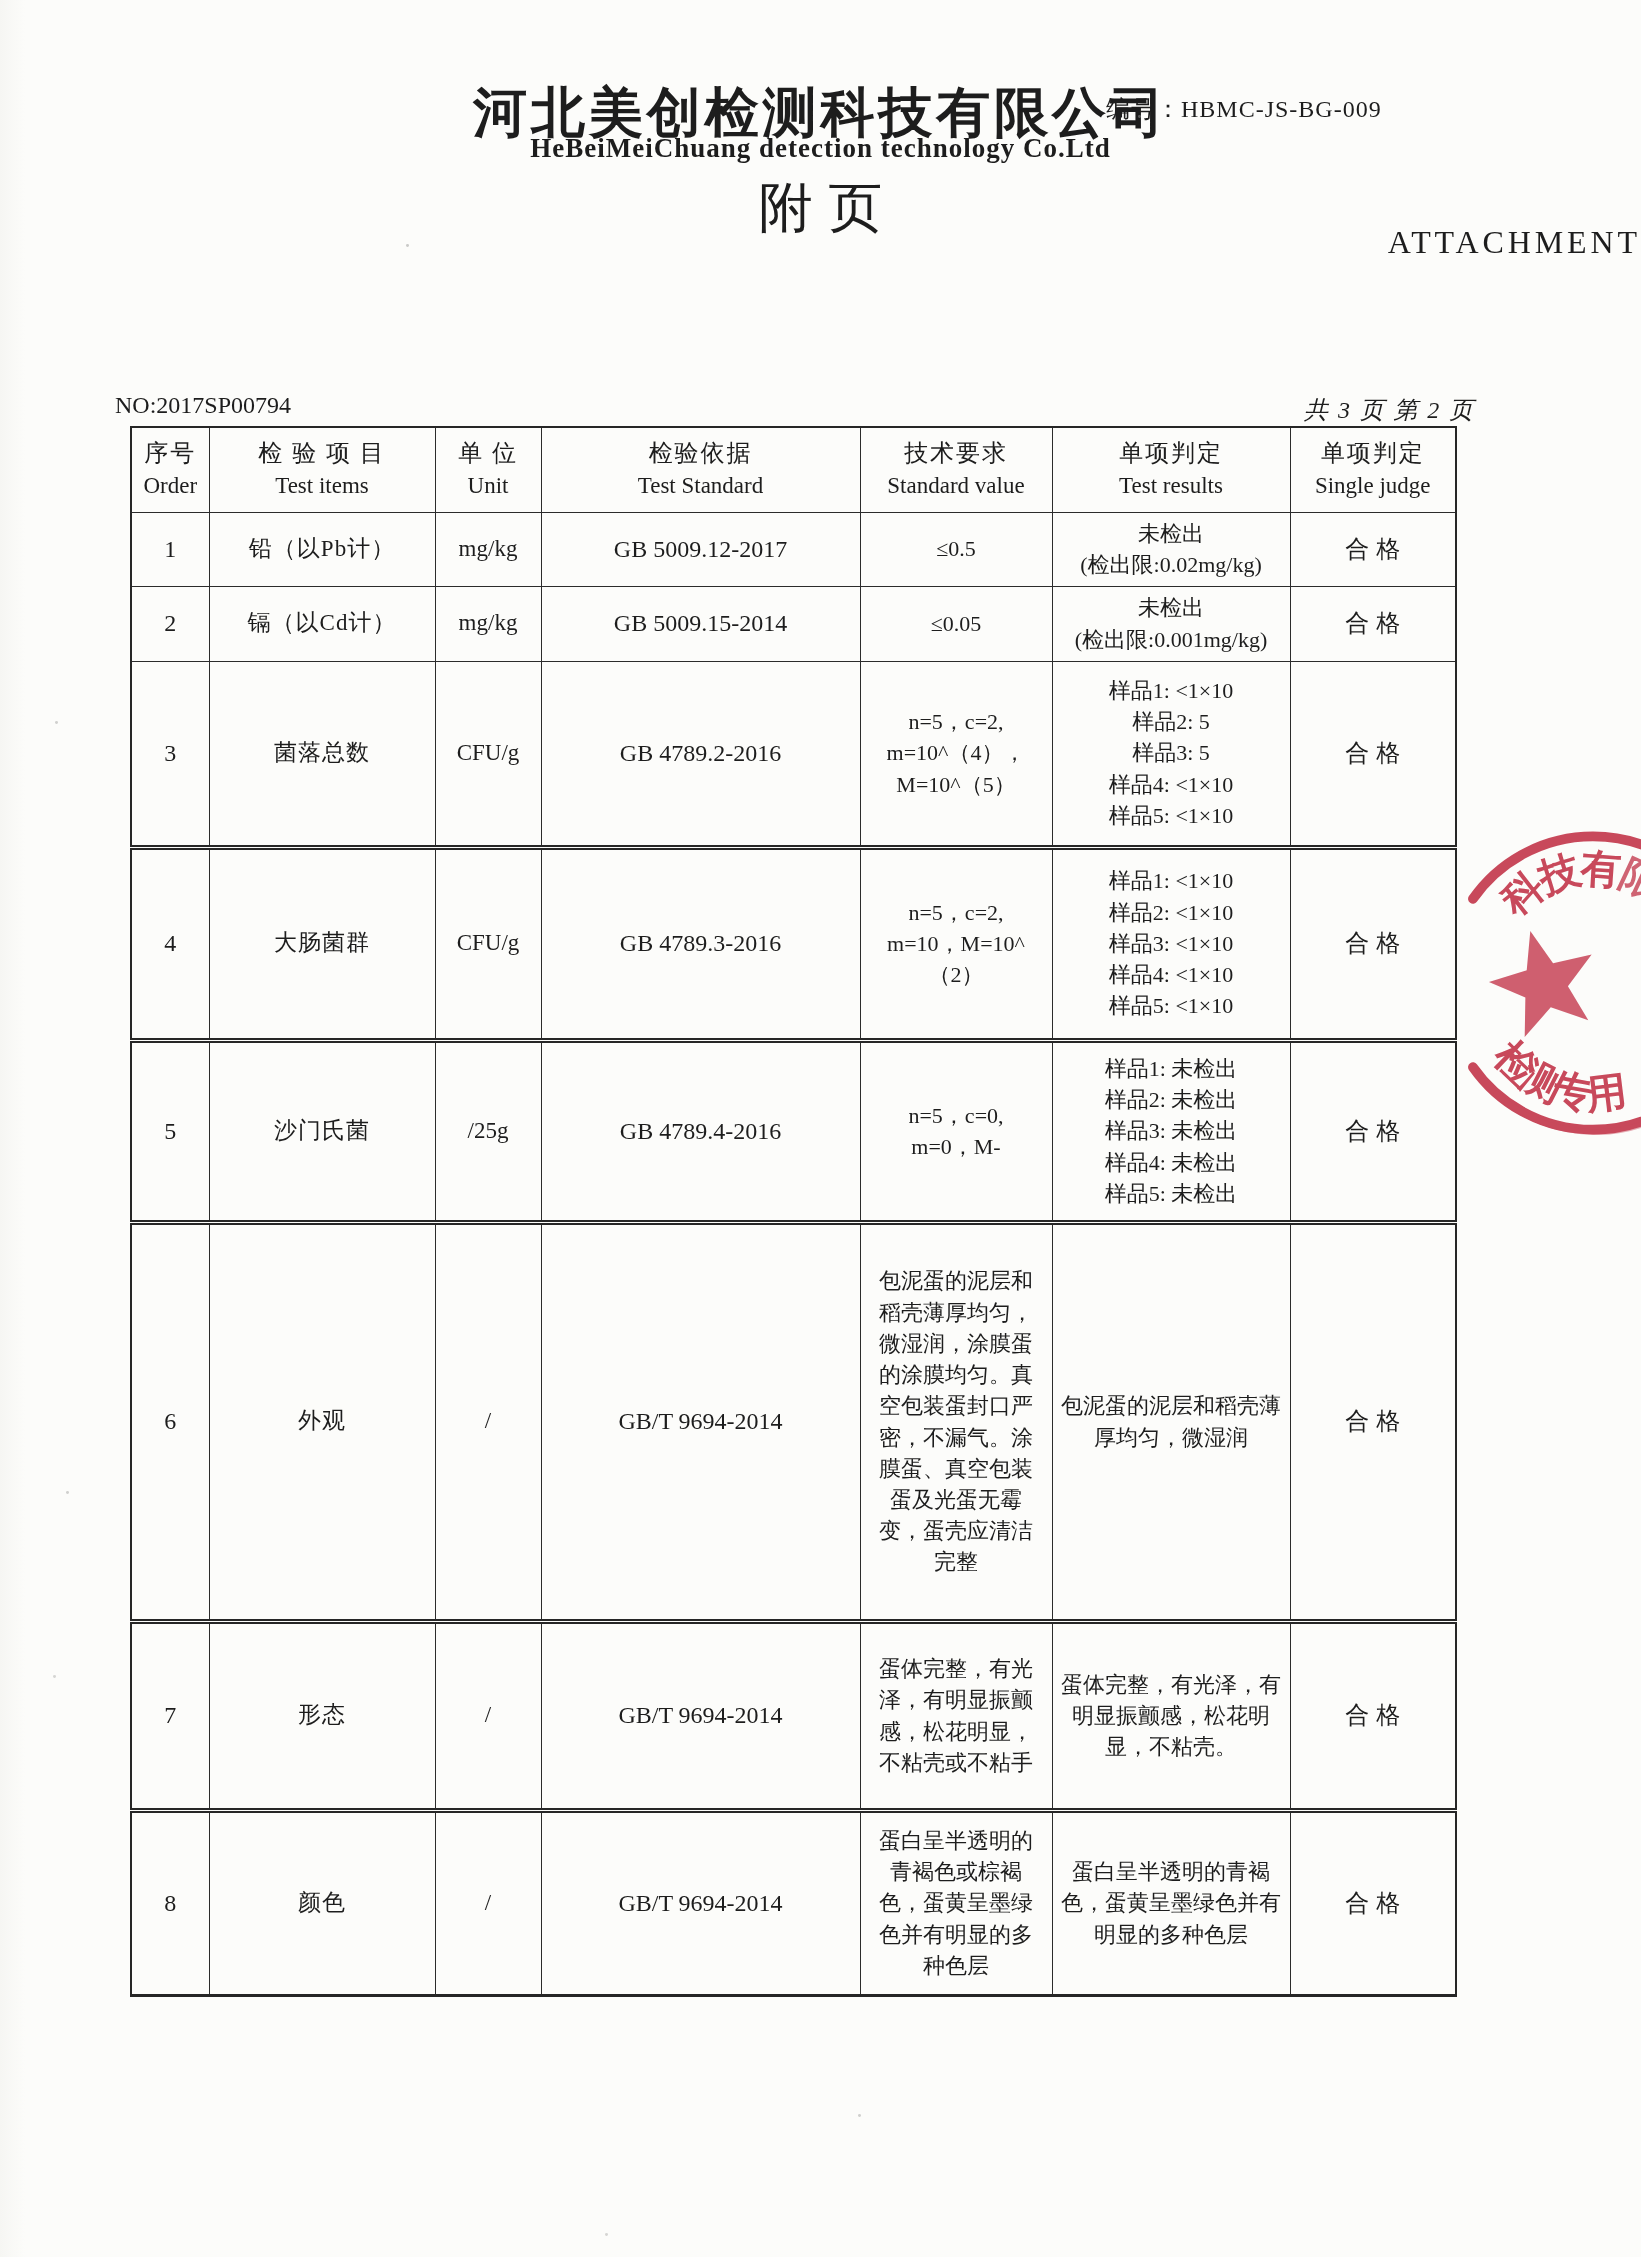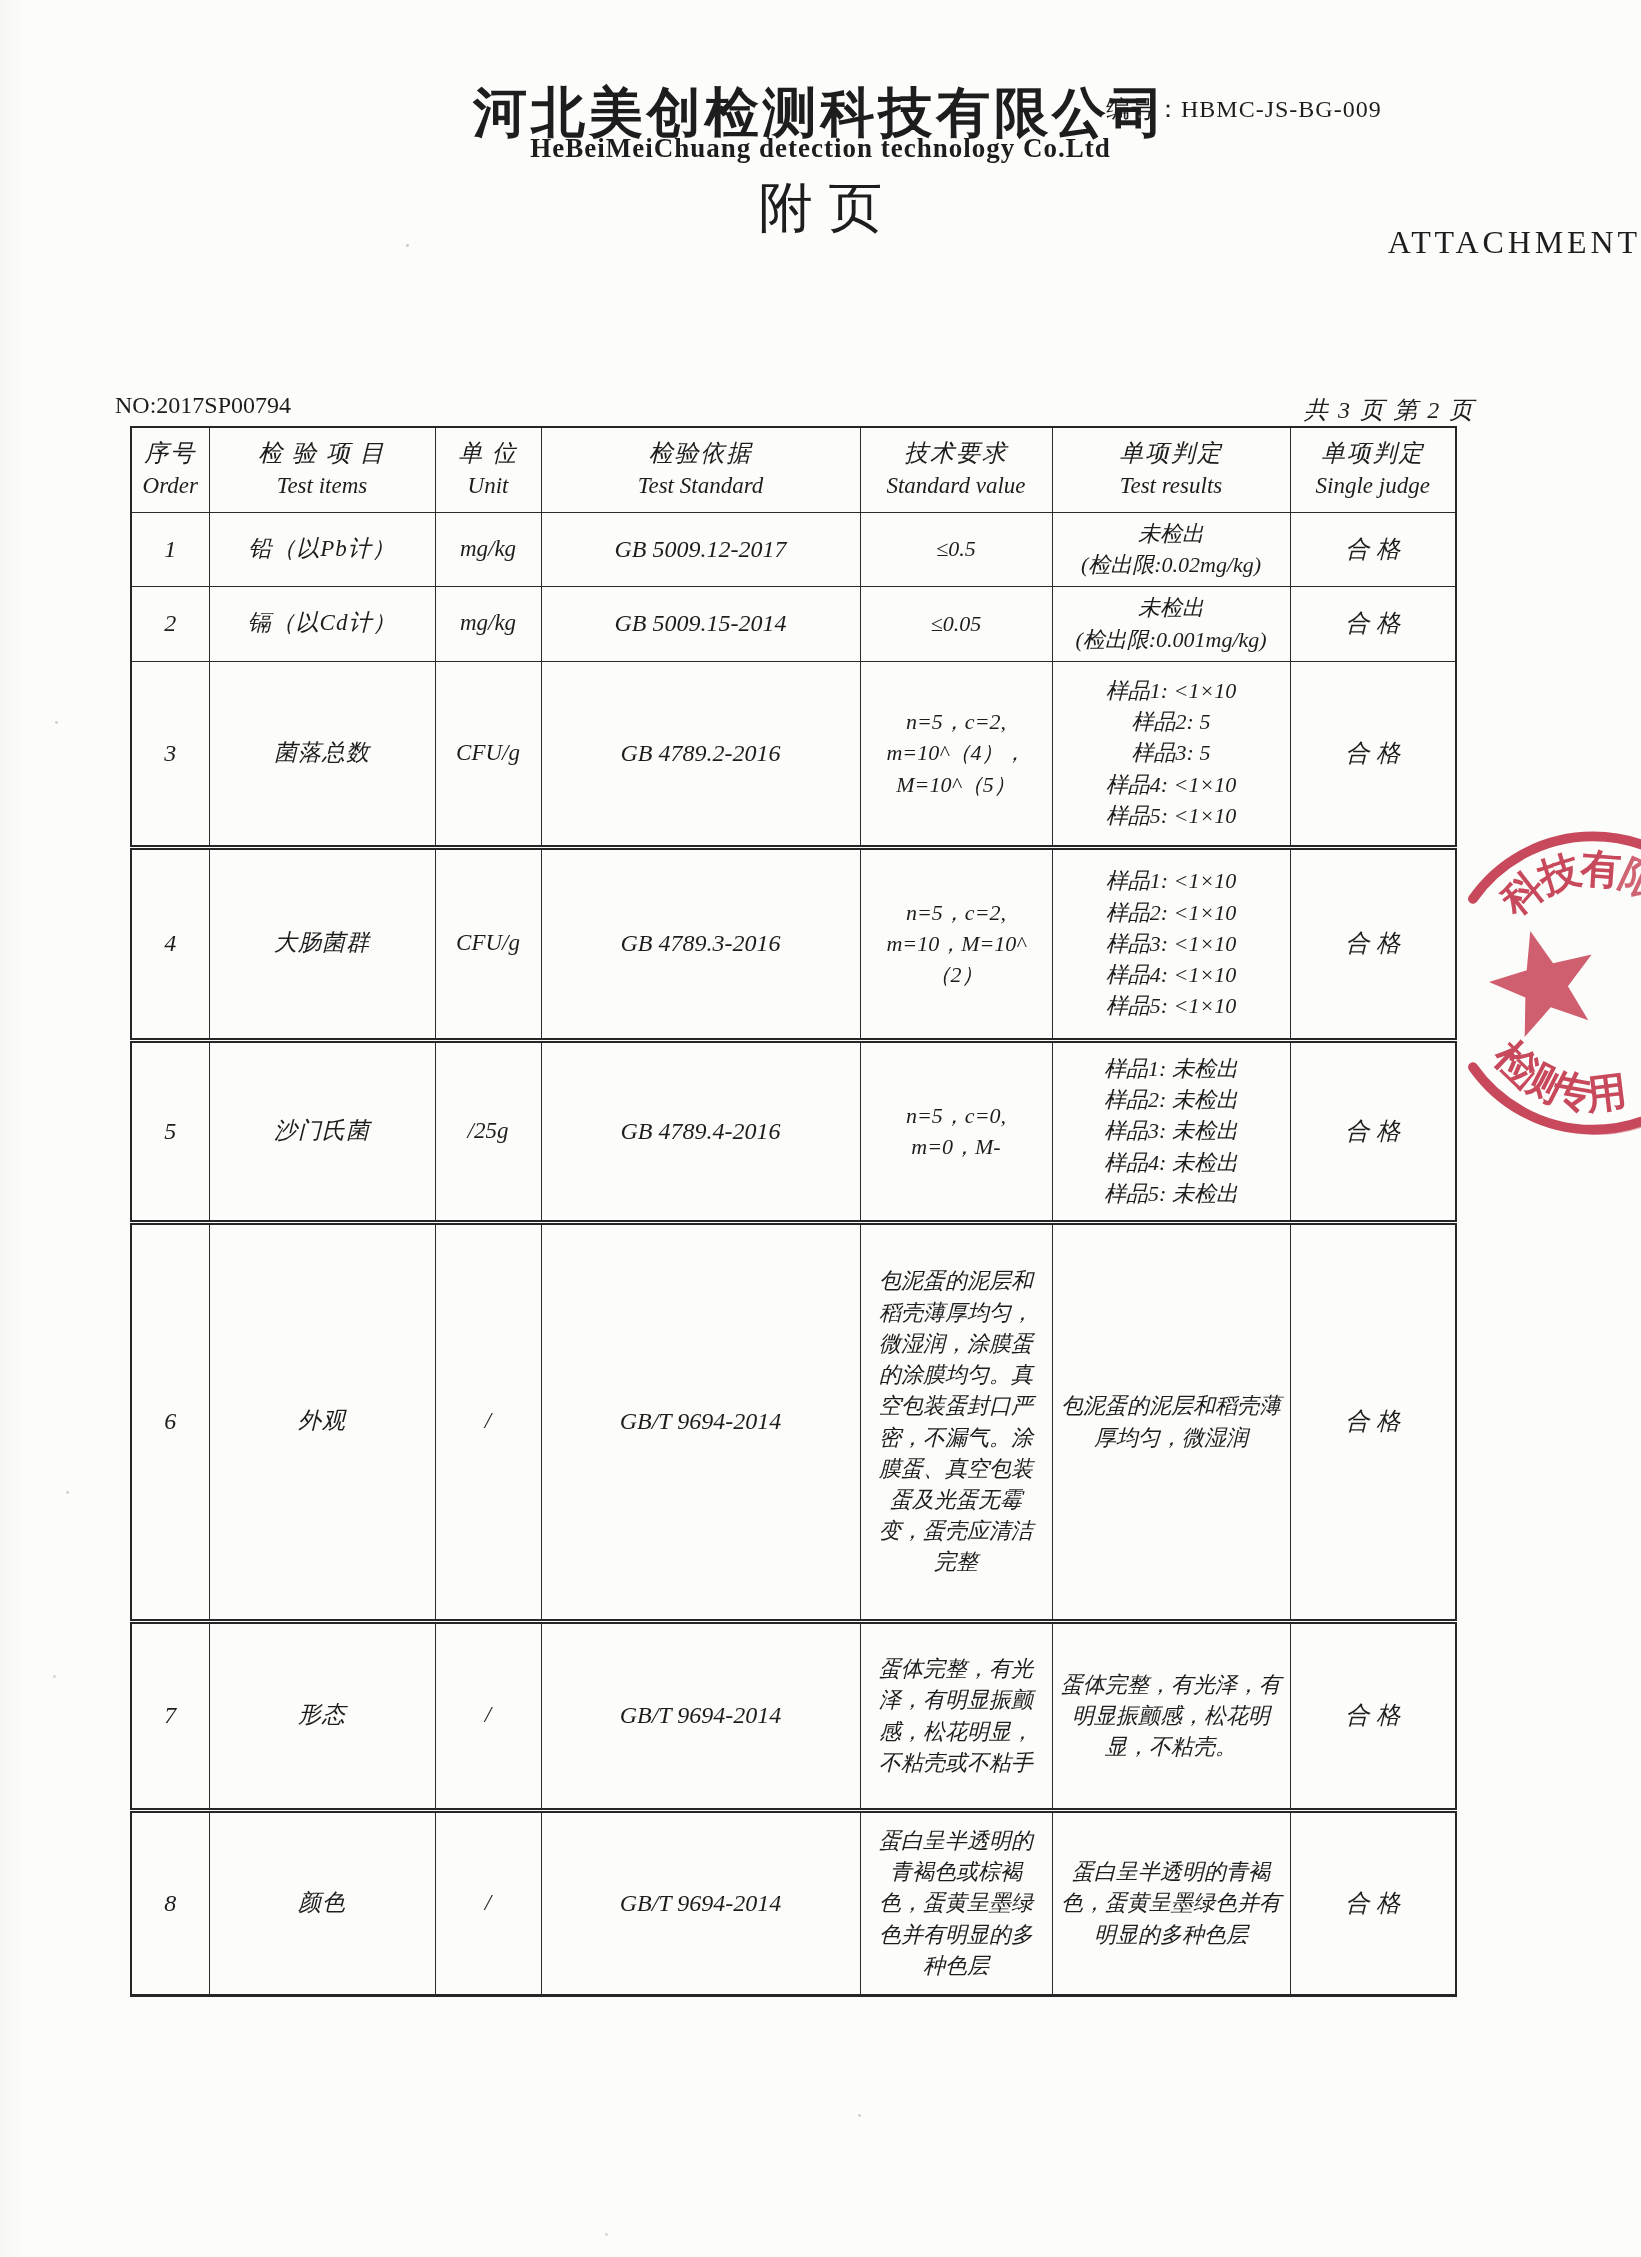--- a/index.html
+++ b/index.html
@@ -18,21 +18,20 @@
   .fuye{top:172px;font-size:54px;letter-spacing:15.4px;text-indent:15.4px;}
   .attachment{top:224px;font-size:32px;letter-spacing:3.9px;text-align:right;}
 
   .report-no{top:392px;left:115px;font-size:24px;}
   .page-ind{top:394px;right:166px;font-size:24px;letter-spacing:1.9px;font-style:italic;}
 
   table.report{
     position:absolute;top:426px;left:130px;width:1286px;
     border-collapse:collapse;table-layout:fixed;
     border:2.9px solid #262626;
-    font-style:italic;
   }
   .report th,.report td{
     border:1.9px solid #2b2b2b;vertical-align:middle;text-align:center;
     padding:1.9px 7.7px;line-height:1.42;font-weight:normal;
     overflow:hidden;
   }
   tr.dbl td{border-bottom:5.8px double #262626;}
   tr.last td{border-bottom:3.9px solid #262626;}
   .thcn{font-size:24px;letter-spacing:1.9px;}
   .then{font-size:23px;}

